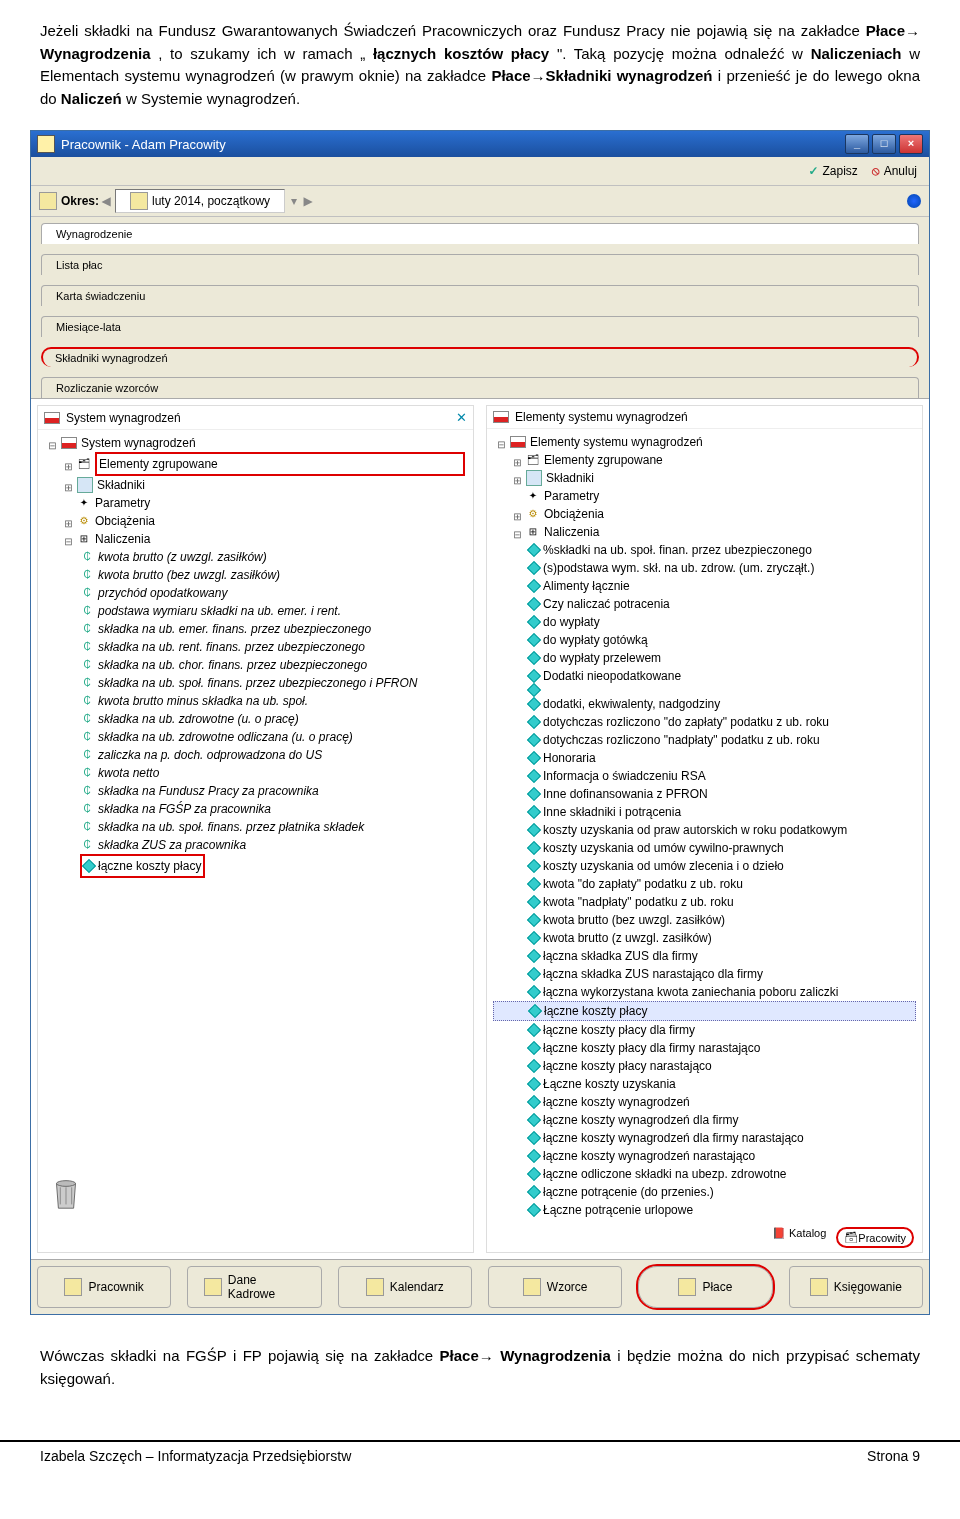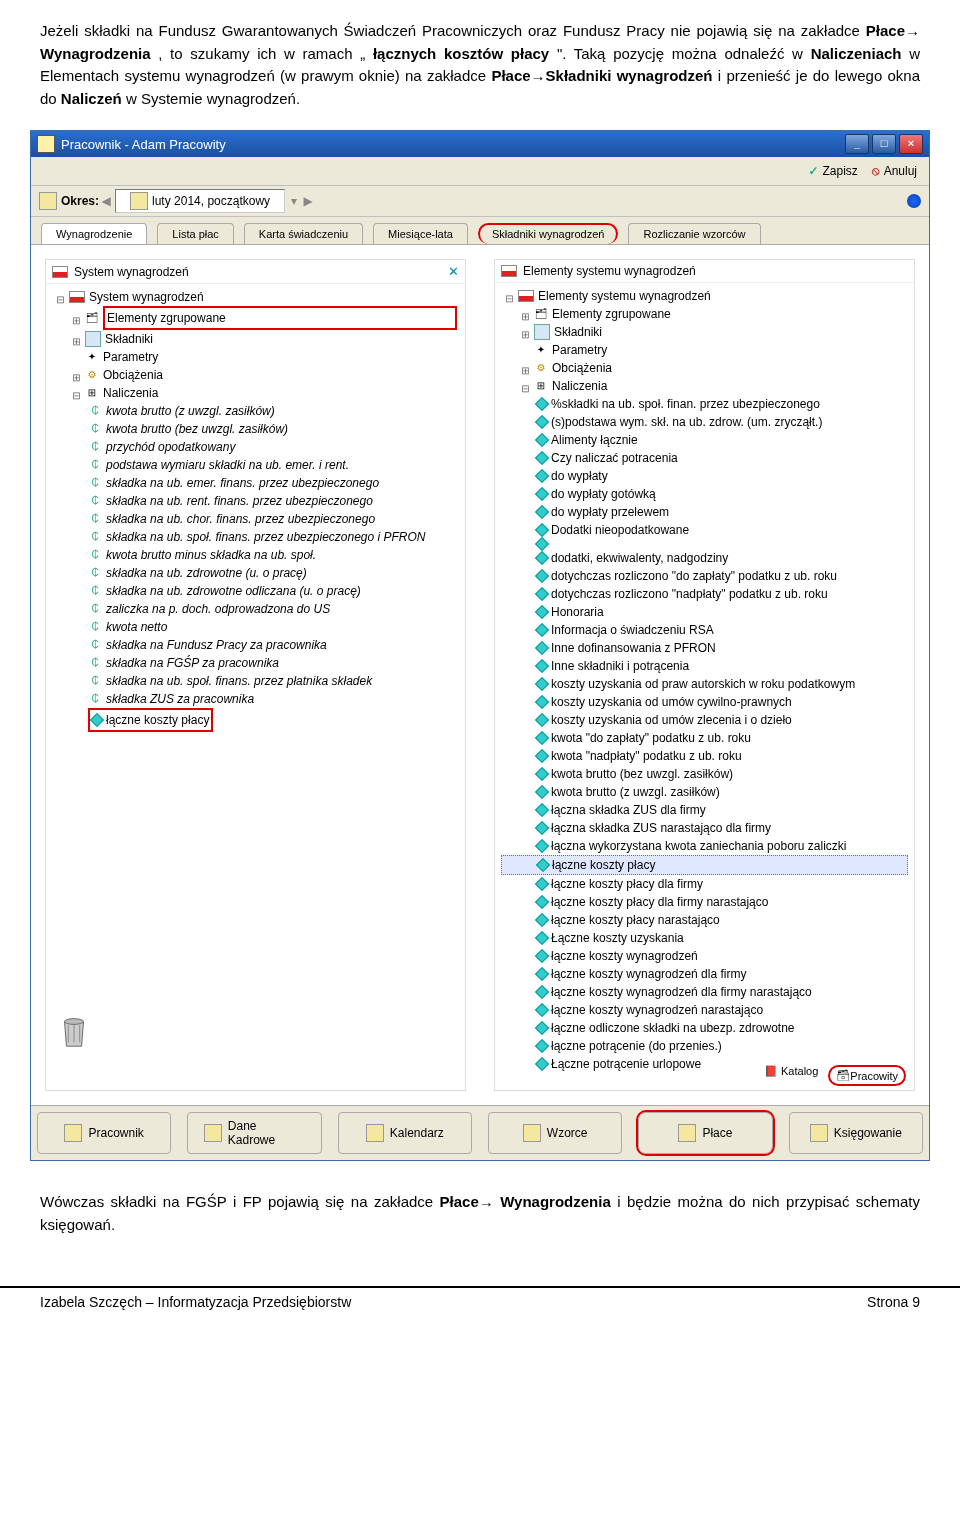--- a/index.html
+++ b/index.html
@@ -119,20 +119,21 @@
     background: radial-gradient(circle, #26f, #04a);
     border-radius: 50%;
   }
   .tabs {
     display: flex;
     background: #ece9d8;
     padding: 6px 10px 0 10px;
     gap: 10px;
     border-bottom: 1px solid #aaa;
     font-size: 11px;
+    flex-direction: column;
   }
   .tab {
     padding: 4px 14px;
     border: 1px solid #aaa;
     border-bottom: none;
     border-radius: 4px 4px 0 0;
     background: #ece9d8;
     cursor: pointer;
   }
   .tab.active {
@@ -145,21 +146,21 @@
     padding: 3px 12px;
   }
   .content {
     display: flex;
     background: #fff;
     height: 860px;
   }
   .left-panel, .right-panel {
     flex: 1;
     border: 1px solid #ddd;
-    margin: 14px;
+    margin: 6px;
     background: #fff;
     overflow: hidden;
     position: relative;
   }
   .panel-header {
     display: flex;
     align-items: center;
     padding: 4px 6px;
     font-size: 12px;
     border-bottom: 1px solid #eee;
@@ -267,21 +268,21 @@
     justify-content: center;
   }
   .tab2 .t2icn {
     width: 16px;
     height: 16px;
     background: #f4e8a0;
     border: 1px solid #999;
   }
   .tab2.highlight2 {
     outline: 2px solid #d00;
-    border-radius: 8px;
+    border-radius: 19px;
     align-items: center;
   }
   .trash {
     position: absolute;
     bottom: 40px;
     left: 12px;
     width: 32px;
     height: 38px;
   }
   .trash svg { width: 100%; height: 100%; }

